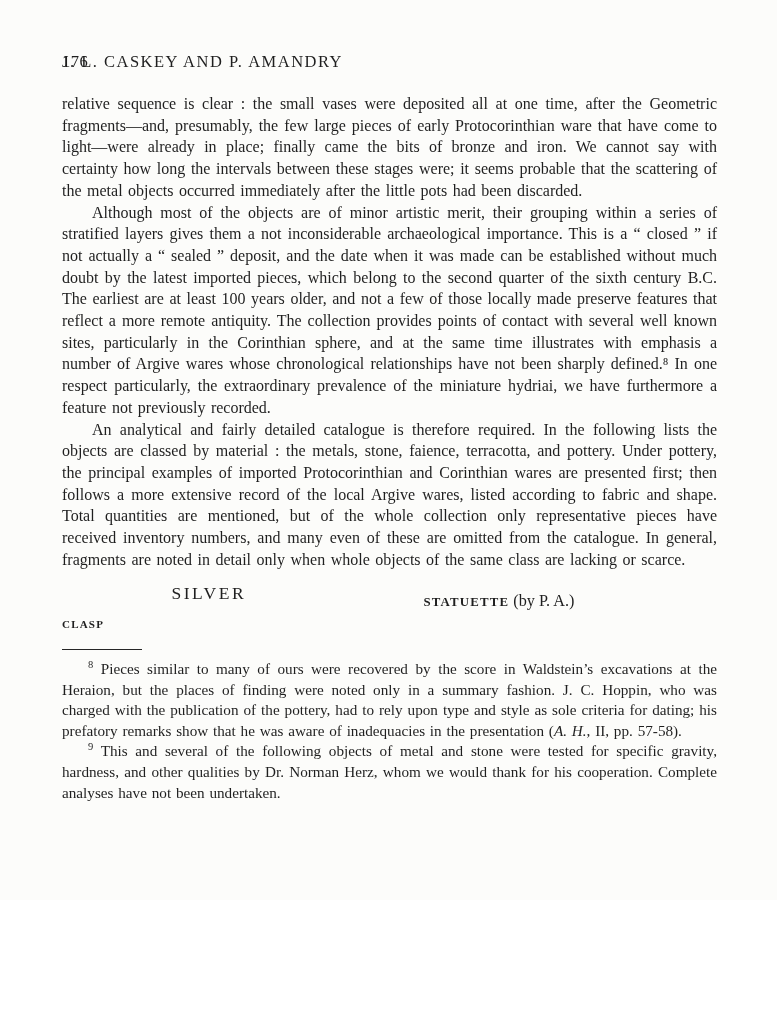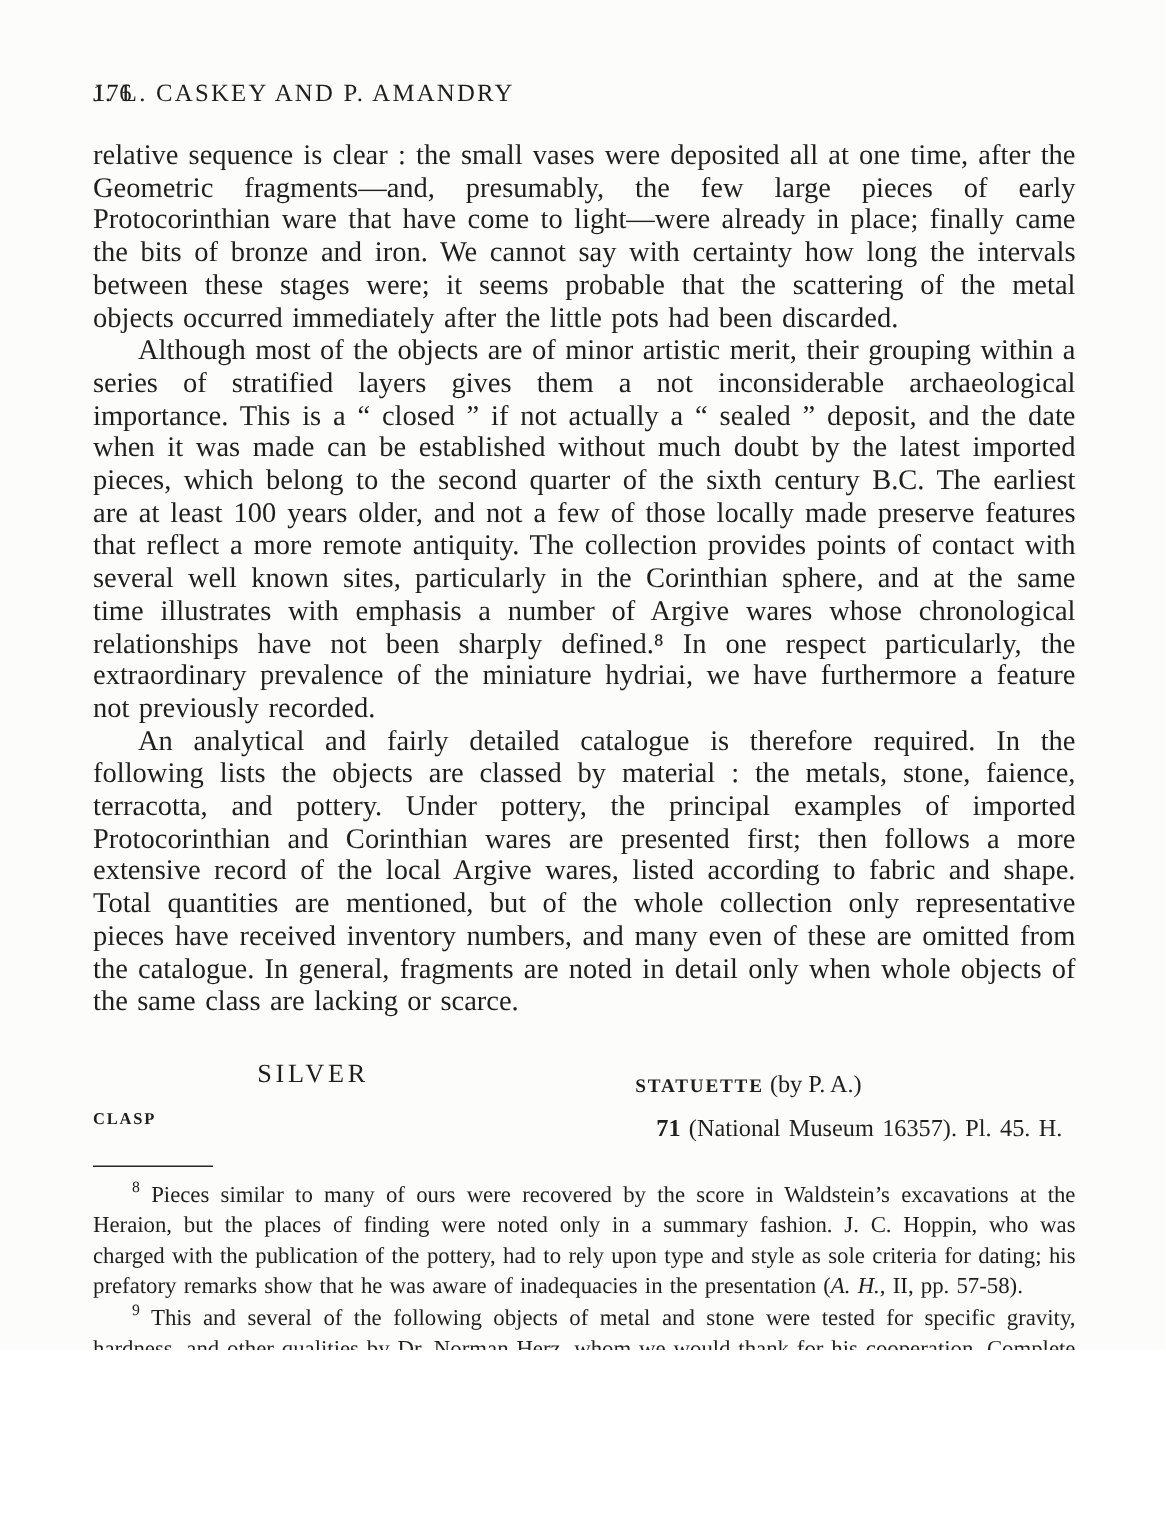--- a/index.html
+++ b/index.html
@@ -40,31 +40,31 @@
     position: absolute;
     left: 0;
     right: 8px;
     top: 0;
     text-align: left;
     letter-spacing: 1.5px;
     white-space: nowrap;
   }
   
   .body-text p {
-    font-size: 19px;
+    font-size: 16px;
     line-height: 21.7px;
     text-align: justify;
     word-spacing: 1.5px;
   }
   .body-text p.indent { text-indent: 30px; }
   
   .columns {
     display: flex;
     gap: 68px;
-    margin-top: 20px;
+    margin-top: 7px;
   }
   .col {
     width: 305px;
     font-size: 16.2px;
     line-height: 21.8px;
   }
   .section-heading {
     text-align: center;
     font-size: 17.5px;
     font-weight: normal;
@@ -141,21 +141,20 @@
 
     <div class="columns">
 
       <div class="col">
         <h3 class="section-heading heading-silver">SILVER</h3>
         <div class="material-label">CLASP</div>
       </div>
 
       <div class="col">
         <div class="statuette-line"><span class="caps">STATUETTE</span><span> (by P. A.)</span></div>
-        <p class="entry"><b>71</b><span> (National Museum 16357).  Pl. 45.  H.</span></p>
       </div>
 
     </div>
 
     <div class="footnote-rule"></div>
 
     <div class="footnotes">
       <p><sup>8</sup><span> Pieces similar to many of ours were recovered by the score in Waldstein’s excavations at the Heraion, but the places of finding were noted only in a summary fashion.  J. C. Hoppin, who was charged with the publication of the pottery, had to rely upon type and style as sole criteria for dating; his prefatory remarks show that he was aware of inadequacies in the presentation (</span><i>A. H.</i><span>, II, pp. 57-58).</span></p>
       <p><sup>9</sup><span> This and several of the following objects of metal and stone were tested for specific gravity, hardness, and other qualities by Dr. Norman Herz, whom we would thank for his cooperation.  Complete analyses have not been undertaken.</span><i></i><span></span></p>
     </div>

